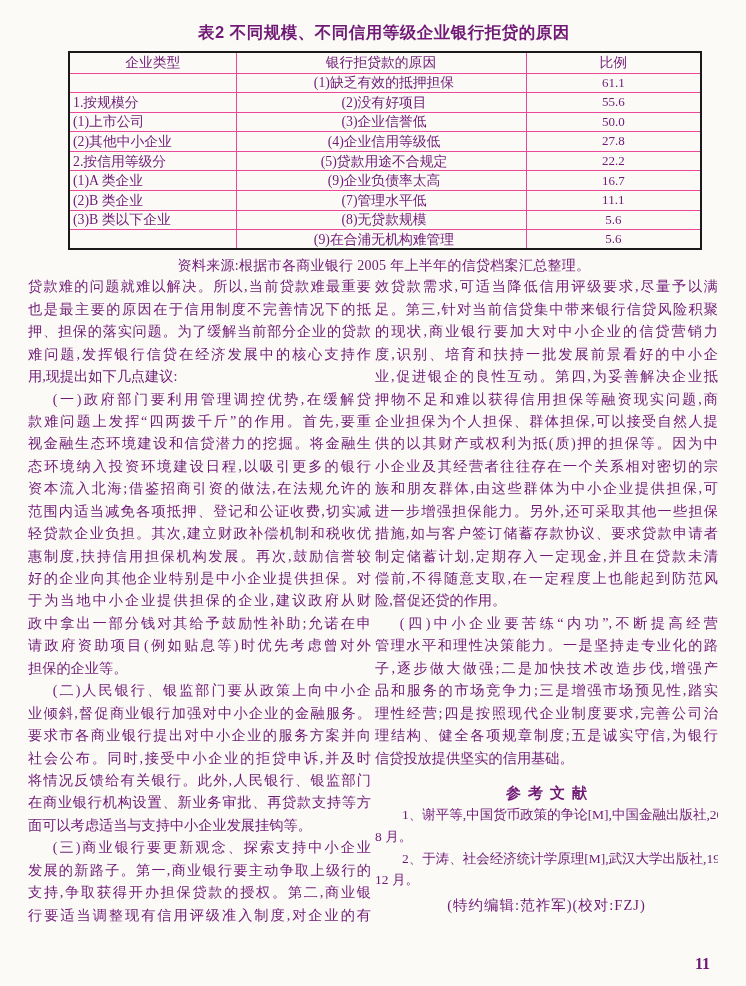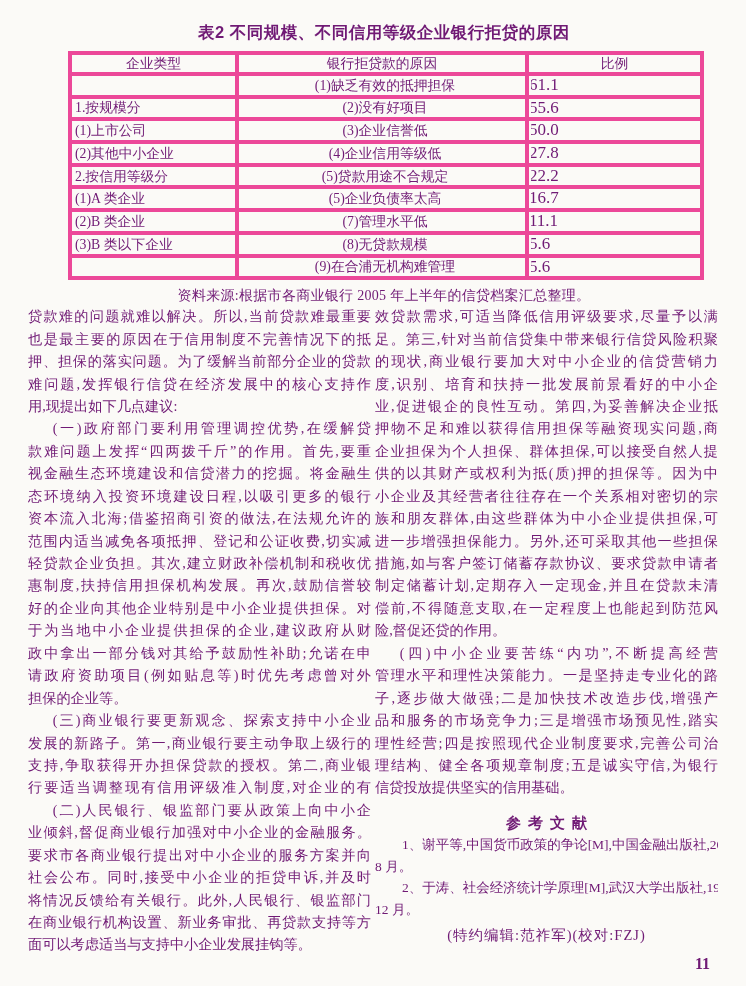--- a/index.html
+++ b/index.html
@@ -25,35 +25,35 @@
     margin-bottom:7px;
     white-space:nowrap;
   }
   table.reject-table {
     border-collapse:collapse;
     width:632px;
     table-layout:fixed;
     font-size:13.8px;
   }
   table.reject-table th, table.reject-table td {
-    border:4px solid #ec4899;
+    border:1px solid #ec4899;
     height:19.6px;
     line-height:1.1;
     vertical-align:middle;
     overflow:hidden;
     white-space:nowrap;
   }
   table.reject-table { border:2px solid #1a1a1a; }
   table.reject-table th { font-weight:normal; text-align:center; height:21px; }
   col.col-type { width:167px; }
   col.col-reason { width:290px; }
   col.col-pct { width:175px; }
   td.c0 { padding-left:3px; text-align:left; }
   td.c1 { padding-left:6px; text-align:center; }
-  td.c2 { text-align:left; font-size:17px;border-radius:7px; }
+  td.c2 { text-align:center; font-size:13px;border-radius:7px; }
   .source-note {
     margin-top:7px;
     text-align:center;
     font-size:14px;
     letter-spacing:0.3px;
     white-space:nowrap;
   }
   
   .body-cols {
     display:flex;
@@ -149,21 +149,21 @@
             <td class="c1">(4)企业信用等级低</td>
             <td class="c2">27.8</td>
           </tr>
           <tr>
             <td class="c0">2.按信用等级分</td>
             <td class="c1">(5)贷款用途不合规定</td>
             <td class="c2">22.2</td>
           </tr>
           <tr>
             <td class="c0">(1)A 类企业</td>
-            <td class="c1">(5)企业负债率太高</td>
+            <td class="c1">(9)企业负债率太高</td>
             <td class="c2">16.7</td>
           </tr>
           <tr>
             <td class="c0">(2)B 类企业</td>
             <td class="c1">(7)管理水平低</td>
             <td class="c2">11.1</td>
           </tr>
           <tr>
             <td class="c0">(3)B 类以下企业</td>
             <td class="c1">(8)无贷款规模</td>
@@ -197,33 +197,33 @@
           <div class="line">范围内适当减免各项抵押、登记和公证收费,切实减</div>
           <div class="line">轻贷款企业负担。其次,建立财政补偿机制和税收优</div>
           <div class="line">惠制度,扶持信用担保机构发展。再次,鼓励信誉较</div>
           <div class="line">好的企业向其他企业特别是中小企业提供担保。对</div>
           <div class="line">于为当地中小企业提供担保的企业,建议政府从财</div>
           <div class="line">政中拿出一部分钱对其给予鼓励性补助;允诺在申</div>
           <div class="line">请政府资助项目(例如贴息等)时优先考虑曾对外</div>
           <div class="line last">担保的企业等。</div>
         </div>
         <div>
-          <div class="line indent">(三)商业银行要更新观念、探索支持中小企业</div>
-          <div class="line">发展的新路子。第一,商业银行要主动争取上级行的</div>
-          <div class="line">支持,争取获得开办担保贷款的授权。第二,商业银</div>
-          <div class="line">行要适当调整现有信用评级准入制度,对企业的有</div>
-        </div>
-        <div>
           <div class="line indent">(二)人民银行、银监部门要从政策上向中小企</div>
           <div class="line">业倾斜,督促商业银行加强对中小企业的金融服务。</div>
           <div class="line">要求市各商业银行提出对中小企业的服务方案并向</div>
           <div class="line">社会公布。同时,接受中小企业的拒贷申诉,并及时</div>
           <div class="line">将情况反馈给有关银行。此外,人民银行、银监部门</div>
           <div class="line">在商业银行机构设置、新业务审批、再贷款支持等方</div>
           <div class="line last">面可以考虑适当与支持中小企业发展挂钩等。</div>
+        </div>
+        <div>
+          <div class="line indent">(三)商业银行要更新观念、探索支持中小企业</div>
+          <div class="line">发展的新路子。第一,商业银行要主动争取上级行的</div>
+          <div class="line">支持,争取获得开办担保贷款的授权。第二,商业银</div>
+          <div class="line">行要适当调整现有信用评级准入制度,对企业的有</div>
         </div>
       </div>
     <div class="col">
 
     <div>
           <div class="line">效贷款需求,可适当降低信用评级要求,尽量予以满</div>
           <div class="line">足。第三,针对当前信贷集中带来银行信贷风险积聚</div>
           <div class="line">的现状,商业银行要加大对中小企业的信贷营销力</div>
           <div class="line">度,识别、培育和扶持一批发展前景看好的中小企</div>
           <div class="line">业,促进银企的良性互动。第四,为妥善解决企业抵</div>

